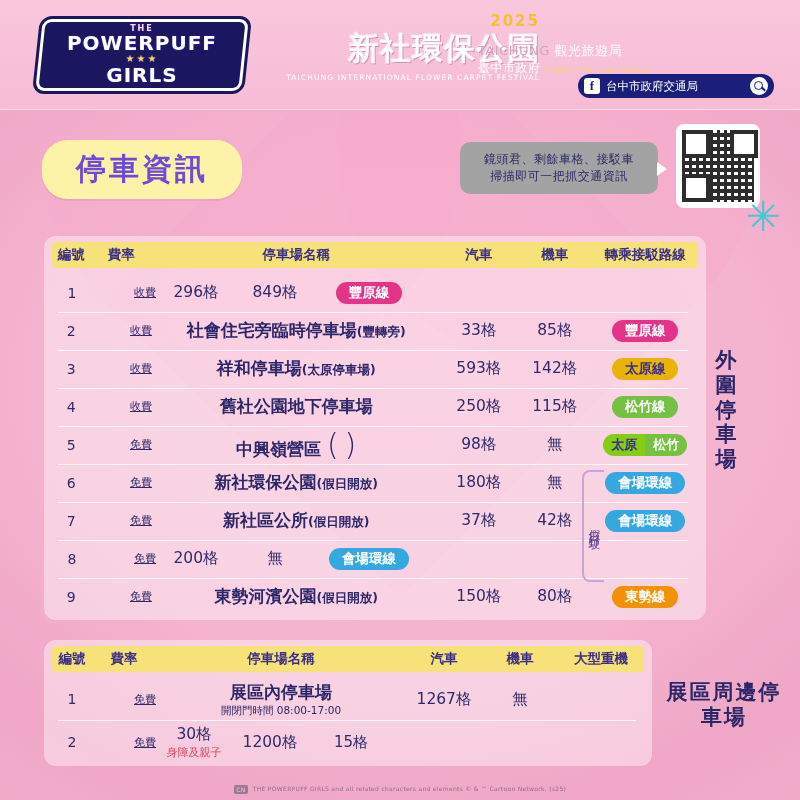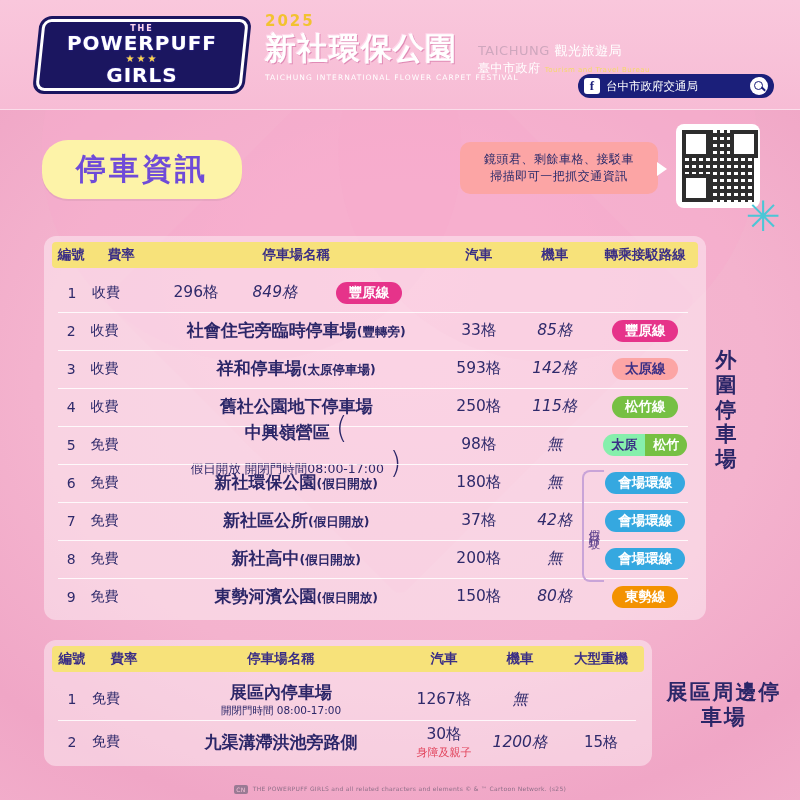--- a/index.html
+++ b/index.html
@@ -46,21 +46,21 @@
   .logo-text {
     transform: skewX(6deg);
     color:#fff; font-weight: bold; font-size: 20px; letter-spacing: 1px;
     text-align:center; line-height: 1.05;
     text-shadow: 0 0 2px #3a2fb0;
   }
   .logo-text small { display:block; font-size: 8px; letter-spacing: 2px; color:#ffd9ec; }
   .logo-stars { display:block; font-size: 10px; color:#ffd84d; letter-spacing: 2px; }
 
   .fest-title {
-    position: absolute; left: 265px; top: 12px; width: 260px; text-align: left;
+    position: absolute; left: 280px; top: 12px; width: 260px; text-align: right;
   }
   .fest-year { font-size: 15px; font-weight: bold; color: #f2c230; letter-spacing: 2px; }
   .fest-main {
     font-size: 31px; font-weight: bold; color: #ffffff; letter-spacing: 1px;
     text-shadow: 1px 1px 0 #e08bb6, -1px -1px 0 #ffd9ec;
     margin-top: -2px;
   }
   .fest-sub { font-size: 7.5px; color: #ffffff; letter-spacing: 1.1px; margin-top: 3px; }
 
   .gov {
@@ -95,21 +95,21 @@
   
   .page-title {
     position: absolute; left: 42px; top: 140px;
     background: #fdf3a8; border-radius: 26px; padding: 9px 34px;
     font-size: 30px; font-weight: bold; color: #6f4bd8; letter-spacing: 3px;
     box-shadow: 0 2px 0 rgba(0,0,0,0.05);
   }
   
   .bubble {
     position: absolute; left: 460px; top: 142px; width: 198px; height: 52px;
-    background:#fca5a5; border-radius: 10px; display:flex; flex-direction:column;
+    background:#a3a3a3; border-radius: 10px; display:flex; flex-direction:column;
     align-items:center; justify-content:center; line-height:1.45;
   }
   .bubble div { font-size: 12px; color:#2a2a6a; letter-spacing: 0.5px; }
   .bubble:after{
     content:""; position:absolute; right: -9px; top: 20px;
     border-top: 7px solid transparent; border-bottom: 7px solid transparent; border-left: 10px solid #fff;
   }
   .qr {
     position: absolute; left: 676px; top: 124px; width: 84px; height: 84px;
     background:#fff; border-radius: 8px; padding: 6px;
@@ -148,38 +148,38 @@
   }
   #thead1 { left: 52px; top: 242px; width: 646px; }
   #thead2 { left: 52px; top: 646px; width: 592px; }
   .thead span { text-align:center; }
 
   .row {
     position:absolute; display:flex; align-items:center; height: 37px;
     font-size: 15px; color:#2f2a6b;
   }
   .row .c-no { width: 40px; text-align:center; font-size: 14px; }
-  .row .c-fee { width: 64px; text-align:left; font-size: 14px; }
+  .row .c-fee { width: 64px; text-align:right; font-size: 11px; text-decoration: underline; }
   .row .c-name { width: 300px; text-align:center; font-size: 17px; font-weight: bold; color:#2b2668; }
   .row .c-name .sm { font-size: 12.5px; font-weight: bold; }
   .row .c-car { width: 80px; text-align:center; font-size: 15.5px; }
-  .row .c-moto { width: 78px; text-align:center; font-size: 15.5px; font-style: italic; }
+  .row .c-moto { width: 78px; text-align:center; font-size: 15.5px; }
   .row .c-line { width: 110px; text-align:center; }
 
   .line-pill {
     display:inline-block; padding: 2px 13px; border-radius: 11px;
     font-size: 13.5px; font-weight: bold; color:#fff;
   }
   .pill-magenta { background:#e6338a; }
-  .pill-yellow { background:#fca5a5; color:#3b2f85; }
+  .pill-yellow { background:#eab308; color:#3b2f85; }
   .pill-green { background:#76c043;text-align:right; }
   .pill-blue { background:#35a8e0; }
   .pill-orange { background:#f39200; }
   .pill-split { display:inline-flex; border-radius:11px; overflow:hidden; font-size:13px; font-weight:bold; }
-  .pill-split .a { background:#86efac; color:#3b2f85; padding:2px 8px; }
+  .pill-split .a { background:#84cc16; color:#3b2f85; padding:2px 8px; }
   .pill-split .b { background:#76c043; color:#fff; padding:2px 8px; }
 
   .row-sep { position:absolute; left: 58px; width: 630px; height:1px; background: rgba(255,255,255,0.85); }
   .row-sep.small { left: 58px; width: 578px; }
 
   .side-label {
     position:absolute; font-size: 21px; font-weight:bold; color:#2b2668; line-height: 1.18;
     letter-spacing: 2px; text-align:center;
   }
   #side1 { left: 712px; top: 348px; width: 30px; }
@@ -306,21 +306,20 @@
   <div class="c-line"><span class="line-pill pill-green">松竹線</span></div>
 </div>
 <div class="row-sep" style="top:426px"></div>
 
 <div class="row" style="left:52px; top:426px; width:646px;">
   <div class="c-no">5</div>
   <div class="c-fee">免費</div>
   <div class="c-name">
     <span>中興嶺營區</span>
     <span class="paren">(</span>
-    <span class="note-open"><b>假日開放 開閉門時間08:00-17:00</b></span>
     <span class="paren">)</span>
   </div>
   <div class="c-car">98格</div>
   <div class="c-moto">無</div>
   <div class="c-line"><span class="pill-split">
         <span class="a">太原</span>
         <span class="b">松竹</span>
       </span></div>
 </div>
 <div class="row-sep" style="top:464px"></div>
@@ -341,21 +340,20 @@
   <div class="c-name"><span>新社區公所</span><span class="sm">(假日開放)</span></div>
   <div class="c-car">37格</div>
   <div class="c-moto">42格</div>
   <div class="c-line"><span class="line-pill pill-blue">會場環線</span></div>
 </div>
 <div class="row-sep" style="top:540px"></div>
 
 <div class="row" style="left:52px; top:540px; width:646px;">
   <div class="c-no">8</div>
   <div class="c-fee">免費</div>
-  <div class="c-name"><span>新社高中</span><span class="sm">(假日開放)</span></div>
   <div class="c-car">200格</div>
   <div class="c-moto">無</div>
   <div class="c-line"><span class="line-pill pill-blue">會場環線</span></div>
 </div>
 <div class="row-sep" style="top:578px"></div>
 
 <div class="row" style="left:52px; top:578px; width:646px;">
   <div class="c-no">9</div>
   <div class="c-fee">免費</div>
   <div class="c-name"><span>東勢河濱公園</span><span class="sm">(假日開放)</span></div>
@@ -388,21 +386,20 @@
   </div>
   <div class="c-car" style="width:76px">1267格</div>
   <div class="c-moto" style="width:76px">無</div>
   <div style="width:86px"></div>
 </div>
 <div class="row-sep small" style="top:720px"></div>
 
 <div class="row" style="left:52px; top:720px; width:592px; height:44px;">
   <div class="c-no">2</div>
   <div class="c-fee">免費</div>
-  <div class="c-name" style="width:250px">九渠溝滯洪池旁路側</div>
   <div class="c-car" style="width:76px">
     <div>30格</div>
     <div class="red-note">身障及親子</div>
   </div>
   <div class="c-moto" style="width:76px">1200格</div>
   <div style="width:86px;text-align:center">15格</div>
 </div>
 
 <div class="side-label" id="side2">展區周邊停車場</div>
 

